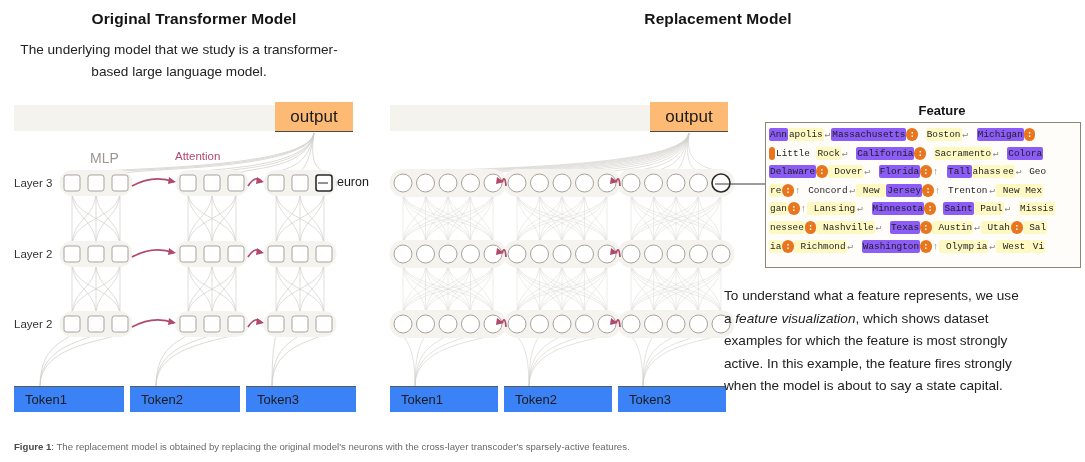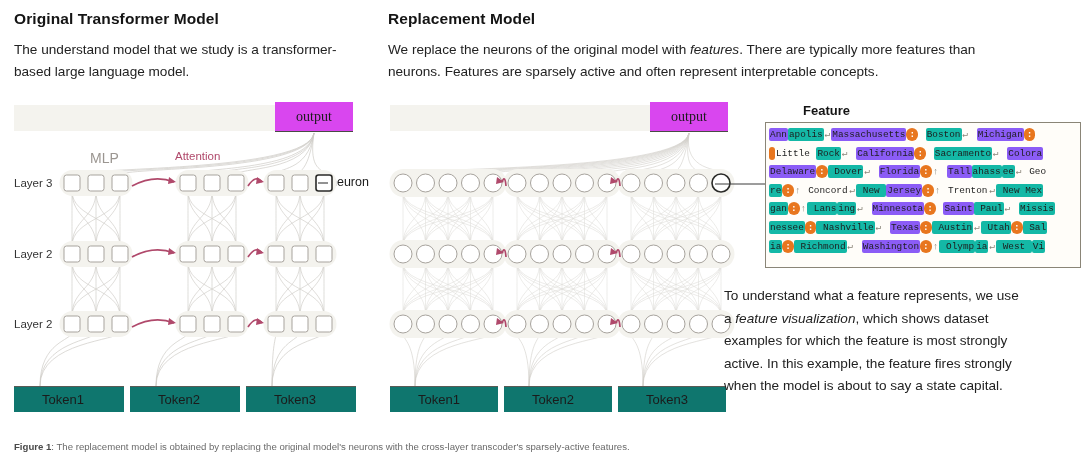--- a/index.html
+++ b/index.html
@@ -1,21 +1,21 @@
 <!DOCTYPE html>
 <html><head>
 <meta charset="utf-8">
 <style>
   html,body{margin:0;padding:0;}
   body{
     width:1085px;height:462px;background:#ffffff;
     font-family:"Liberation Sans", sans-serif;
     color:#1a1a1a;overflow:hidden;position:relative;
   }
-  .panel{position:absolute;}
+  .panel{position:absolute;text-align:center;}
 
   
   .h-title{
     font-size:15.5px;font-weight:bold;color:#141414;letter-spacing:.1px;
   }
   .p-body{
     font-size:13.6px;line-height:22px;color:#222;
   }
   .p-body i{font-style:italic;}
 
@@ -30,62 +30,62 @@
     position:absolute;font-size:14px;color:#9b9691;white-space:nowrap;
   }
   .lbl-attn{
     position:absolute;font-size:11.5px;color:#b0496b;white-space:nowrap;margin-left:48px;
   }
   .lbl-neuron{
     position:absolute;font-size:12.5px;color:#1a1a1a;white-space:nowrap;
   }
 
   .box-output{
-    position:absolute;background:#d946ef;border-bottom:1.6px solid #4a4a46;
-    font-family:Liberation Serif, serif;font-size:14px;color:#1b1b1b;
+    position:absolute;background:#fdba74;border-bottom:1.6px solid #4a4a46;
+    font-family:Liberation Sans, sans-serif;font-size:17px;color:#1b1b1b;
     display:flex;align-items:center;justify-content:center;
   }
   .strip-top{
     position:absolute;background:#f4f3ee;
   }
   .box-token{
-    position:absolute;background:#0f766e;border-top:1.4px solid #5a5a55;
+    position:absolute;background:#3b82f6;border-top:1.4px solid #5a5a55;
     font-size:13px;color:#1b1b1b;display:flex;align-items:center;
-    padding-left:28px;box-sizing:border-box;
+    padding-left:11px;box-sizing:border-box;
   }
 
   
   .feat-title{font-size:13px;font-weight:bold;color:#141414;padding-left:38px;}
   .feat-box{
     position:absolute;border:1px solid #8a8577;background:#fffdf9;
     overflow:hidden;box-sizing:border-box;
   }
   .feat-row{
     font-family:"Liberation Mono", monospace;font-size:9.4px;
     white-space:nowrap;height:18.6px;line-height:18.6px;
     color:#1d1d1d;overflow:hidden;
   }
   .tok{padding:1px 1px;border-radius:2px;}
   .a0{background:transparent;}
-  .a1{background:#14b8a6;}
+  .a1{background:#fef9c3;}
   .a2{background:#8b5cf6;}
   .a3{background:#e8761e;color:#ffffff;border-radius:6px;padding:1px 3px;font-weight:bold;}
   .nl{color:#8a8579;}
 
   .caption{
     position:absolute;font-size:9.6px;color:#6a6a6a;white-space:nowrap;
   }
   .caption b{color:#4a4a4a;}
 </style>
 </head>
 <body>
 
 <div class="panel" style="left:14px;top:10px;width:360px;">
   <div class="h-title">Original Transformer Model</div>
-  <div class="p-body" style="margin-top:11px;width:330px;">The understand model that we study is a transformer-based large language model.</div>
+  <div class="p-body" style="margin-top:11px;width:330px;">The underlying model that we study is a transformer-based large language model.</div>
 </div>
 
 <div class="diagram" style="left:0px;top:100px;width:380px;height:318px;">
 
   <div class="strip-top" style="left:14px;top:5px;width:330px;height:26px;"></div>
   <div class="box-output" style="left:275px;top:2px;width:78px;height:29px;">output</div>
 
   <div class="lbl-mlp" style="left:90px;top:50px;">MLP</div>
   <div class="lbl-attn" style="left:127px;top:50px;">Attention</div>
 
@@ -231,23 +231,20 @@
     <line x1="318" y1="83" x2="328" y2="83" stroke="#3a3a3a" stroke-width="1.1"></line>
   </svg>
 
   <div class="box-token" style="left:14px;top:286px;width:110px;height:26px;">Token1</div>
   <div class="box-token" style="left:130px;top:286px;width:110px;height:26px;">Token2</div>
   <div class="box-token" style="left:246px;top:286px;width:110px;height:26px;">Token3</div>
 </div>
 
 <div class="panel" style="left:388px;top:10px;width:660px;">
   <div class="h-title">Replacement Model</div>
-  <div class="p-body" style="margin-top:11px;width:640px;">
-    <span>We replace the neurons of the original model with </span><i>features</i><span>. There are typically more features than neurons. Features are sparsely active and often represent interpretable concepts.</span>
-  </div>
 </div>
 
 <div class="diagram" style="left:385px;top:100px;width:345px;height:318px;">
 
   <div class="strip-top" style="left:5px;top:5px;width:330px;height:26px;"></div>
   <div class="box-output" style="left:265px;top:2px;width:78px;height:29px;">output</div>
 
   <svg width="345" height="318" style="position:absolute;left:0;top:0;">
     <g id="R-edges" stroke="#d2cfc9" fill="none" stroke-width="0.55" opacity="0.75">
         <path d="M18,145 C18,118.5 18,118.5 18,92"></path>

